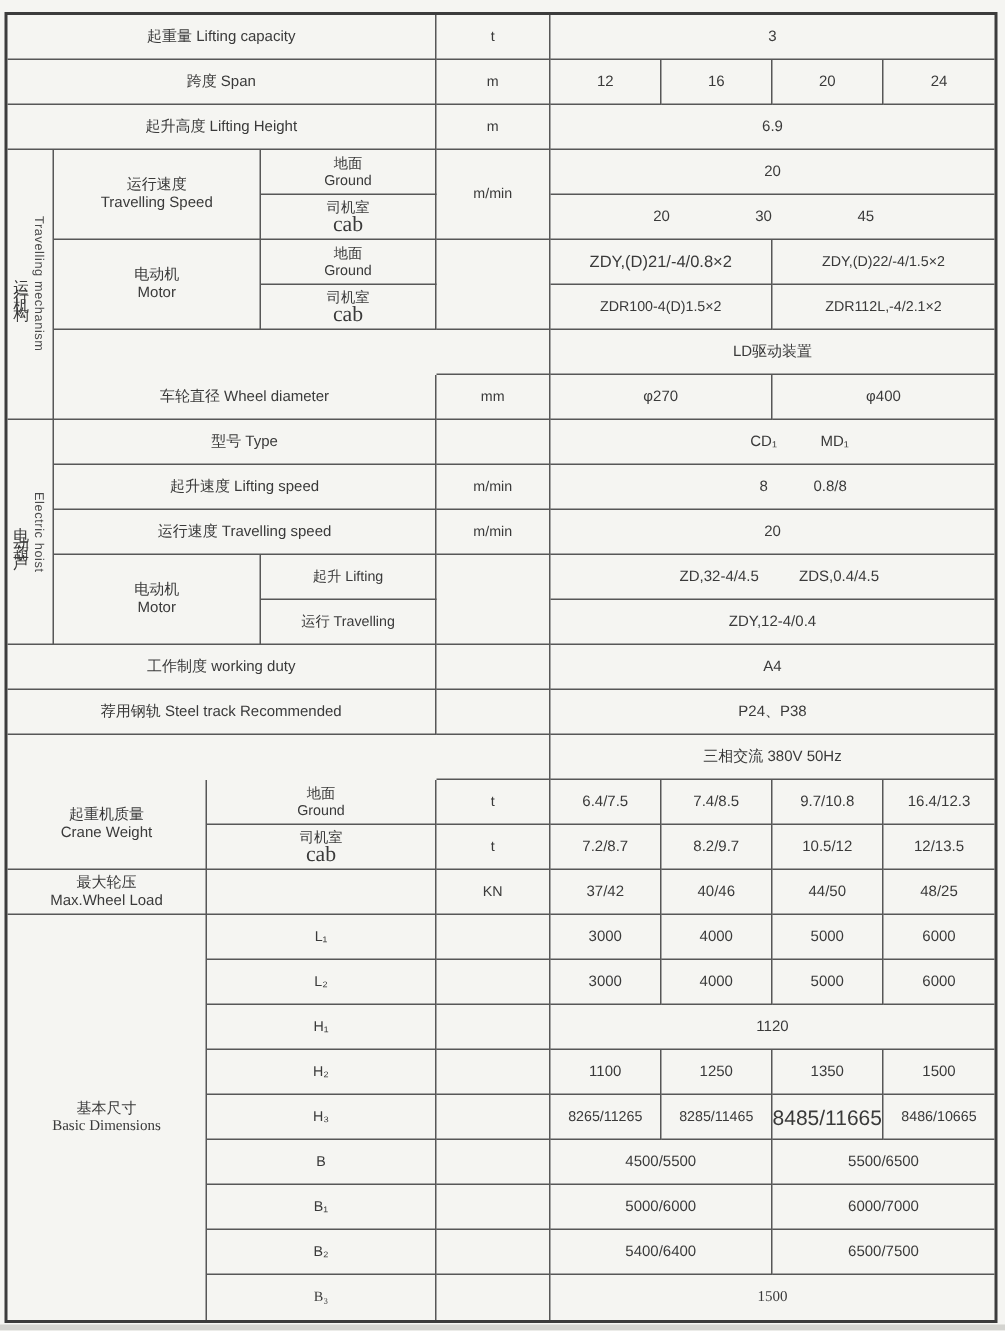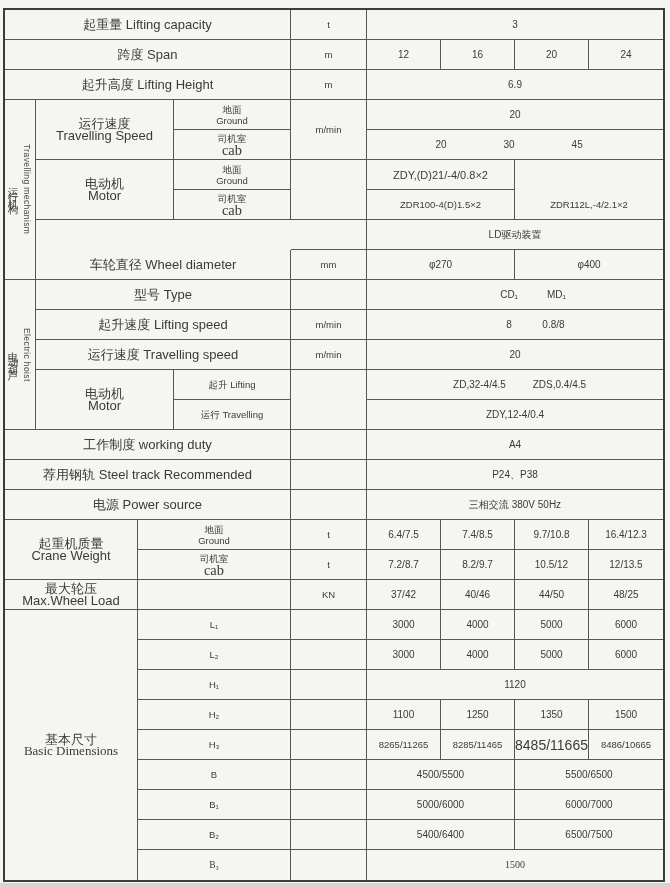--- a/index.html
+++ b/index.html
@@ -26,21 +26,21 @@
   }
   .c{
     border-right:1px solid var(--line);
     border-bottom:1px solid var(--line);
     display:flex;flex-direction:column;align-items:center;justify-content:center;
     text-align:center;font-size:10px;line-height:12px;
     box-sizing:border-box;overflow:hidden;padding:0 1px;white-space:nowrap;
   }
   .nr{border-right:none;}
   .nb{border-bottom:none;font-family:Liberation Serif, serif;}
-  .lab{font-size:13px;line-height:11.5px;text-align:right;}
+  .lab{font-size:10px;line-height:11.5px;text-align:right;}
   .sub{font-size:9.5px;line-height:11px;}
   .unit{font-size:9.5px;}
   .val{font-size:10px;}
   .cab-en{font-family:"Liberation Serif","DejaVu Serif",serif;font-size:14.5px;line-height:13px;}
   .spread{position:relative;display:block;}
   .spread > span{position:absolute;top:50%;transform:translate(-50%,-50%);white-space:nowrap;}
   .vgroup{flex-direction:row;gap:1px;padding:4px 0;}
   .vcn{writing-mode:vertical-rl;text-orientation:upright;font-size:10.5px;letter-spacing:6px;}
   .ven{writing-mode:vertical-rl;font-size:8.5px;letter-spacing:0.4px;color:#4a4a4a;}
   .scan-edge{position:absolute;left:0;right:0;bottom:0;height:4px;background:#b8b8b4;opacity:.55;}
@@ -94,20 +94,21 @@
   <div class="c lab" style="grid-area:6/2/8/4">
     <span>电动机</span>
     <span>Motor</span>
   </div>
   <div class="c sub" style="grid-area:6/4/7/5">
     <span>地面</span>
     <span>Ground</span>
   </div>
   <div class="c unit" style="grid-area:6/5/8/6"></div>
   <div class="c val" style="grid-area:6/6/7/8;font-size:11px">ZDY,(D)21/-4/0.8×2</div>
+  <div class="c val nr" style="grid-area:6/8/7/10;font-size:9.5px">ZDY,(D)22/-4/1.5×2</div>
 
   <div class="c sub" style="grid-area:7/4/8/5">
     <span>司机室</span>
     <span class="cab-en">cab</span>
   </div>
   <div class="c val" style="grid-area:7/6/8/8;font-size:9.5px">ZDR100-4(D)1.5×2</div>
   <div class="c val nr" style="grid-area:7/8/8/10;font-size:9.5px">ZDR112L,-4/2.1×2</div>
 
   <div class="c unit" style="grid-area:8/5/9/6"></div>
   <div class="c val nr" style="grid-area:8/6/9/10">LD驱动装置</div>
@@ -154,21 +155,20 @@
   <div class="c val nr" style="grid-area:14/6/15/10">ZDY,12-4/0.4</div>
 
   <div class="c lab" style="grid-area:15/1/16/5">工作制度 working duty</div>
   <div class="c unit" style="grid-area:15/5/16/6"></div>
   <div class="c val nr" style="grid-area:15/6/16/10">A4</div>
 
   <div class="c lab" style="grid-area:16/1/17/5">荐用钢轨 Steel track Recommended</div>
   <div class="c unit" style="grid-area:16/5/17/6"></div>
   <div class="c val nr" style="grid-area:16/6/17/10">P24、P38</div>
 
-  <div class="c lab" style="grid-area:17/1/18/5">电源 Power source</div>
   <div class="c unit" style="grid-area:17/5/18/6"></div>
   <div class="c val nr" style="grid-area:17/6/18/10">三相交流  380V  50Hz</div>
 
   <div class="c lab" style="grid-area:18/1/20/3">
     <span>起重机质量</span>
     <span>Crane Weight</span>
   </div>
   <div class="c sub" style="grid-area:18/3/19/5">
     <span>地面</span>
     <span>Ground</span>

